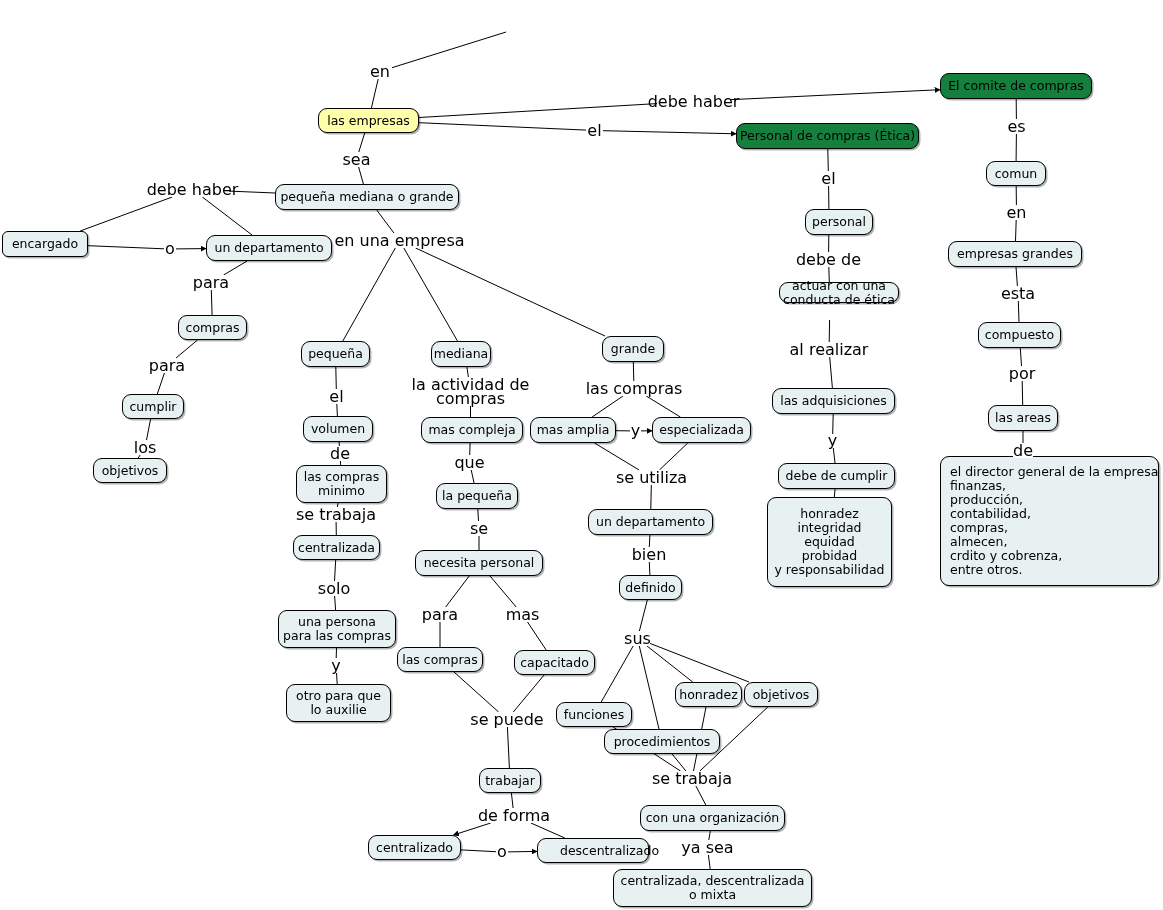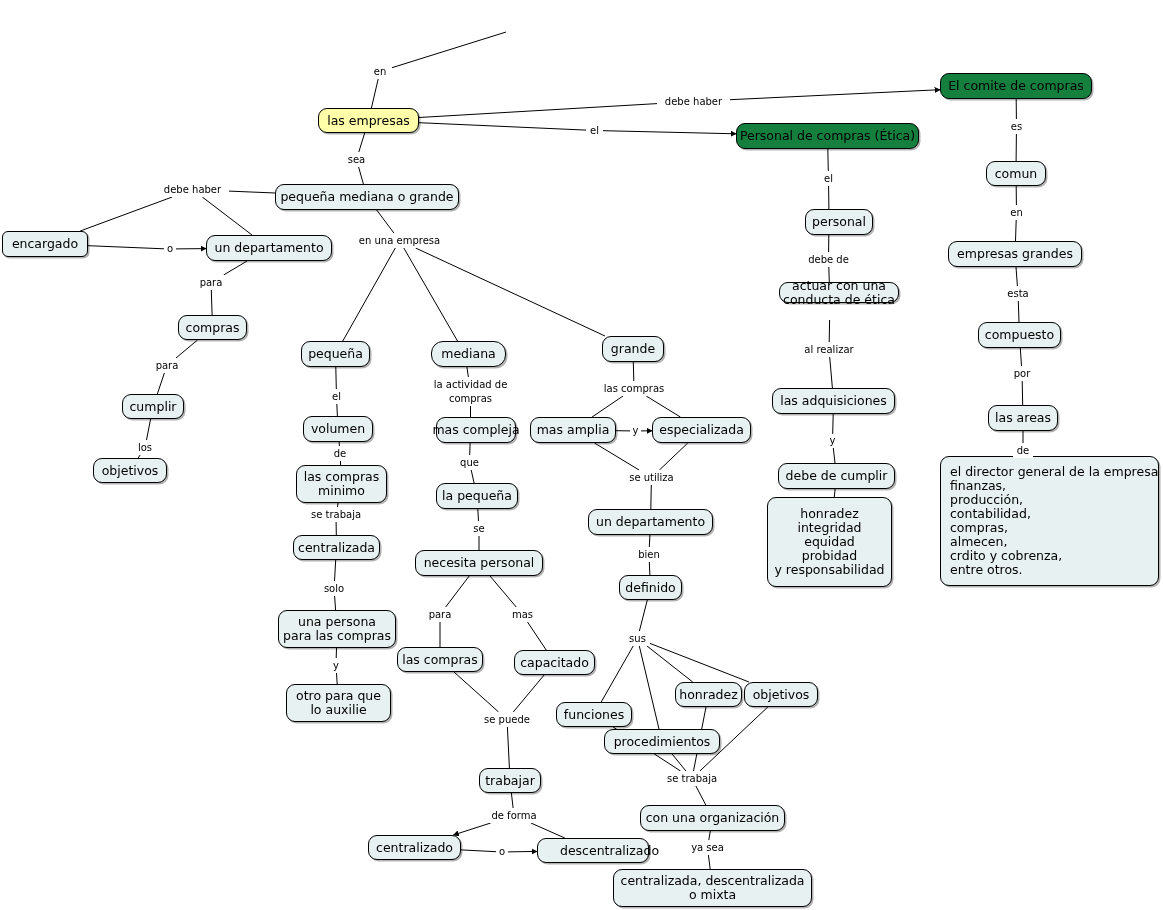--- a/index.html
+++ b/index.html
@@ -71,21 +71,21 @@
   }
   .link-label {
     position: absolute;
     box-sizing: border-box;
     display: flex;
     align-items: center;
     justify-content: center;
     text-align: center;
     background: #ffffff;
     color: #000000;
-    font-size: 10px;
+    font-size: 16px;
     line-height: 14px;
     white-space: pre;
     padding: 0 2px;
   }
 </style>
 </head>
 <body>
 
 <div id="canvas">
   <svg id="edges" viewBox="0 0 1163 910" width="1163" height="910">
@@ -199,22 +199,22 @@
       <div class="node" style="left: 93px; top: 458px; width: 74px; height: 25px;">objetivos</div>
       <div class="node" style="left: 301px; top: 341px; width: 69px; height: 26px;">pequeña</div>
       <div class="node" style="left: 303px; top: 416px; width: 70px; height: 26px;">volumen</div>
       <div class="node" style="left: 296px; top: 465px; width: 91px; height: 38px;">las compras
 minimo</div>
       <div class="node" style="left: 293px; top: 535px; width: 87px; height: 25px;">centralizada</div>
       <div class="node" style="left: 278px; top: 610px; width: 118px; height: 38px;">una persona
 para las compras</div>
       <div class="node" style="left: 286px; top: 684px; width: 105px; height: 38px;">otro para que
 lo auxilie</div>
-      <div class="node" style="left: 431px; top: 341px; width: 75px; height: 26px; border-radius: 12px;">mediana</div>
-      <div class="node" style="left: 436px; top: 417px; width: 80px; height: 26px;">mas compleja</div>
+      <div class="node" style="left: 431px; top: 341px; width: 60px; height: 26px;">mediana</div>
+      <div class="node" style="left: 421px; top: 417px; width: 102px; height: 26px;">mas compleja</div>
       <div class="node" style="left: 436px; top: 483px; width: 82px; height: 26px;">la pequeña</div>
       <div class="node" style="left: 415px; top: 550px; width: 128px; height: 26px;">necesita personal</div>
       <div class="node" style="left: 397px; top: 647px; width: 86px; height: 25px;">las compras</div>
       <div class="node" style="left: 514px; top: 650px; width: 81px; height: 25px;">capacitado</div>
       <div class="node" style="left: 479px; top: 768px; width: 62px; height: 25px;">trabajar</div>
       <div class="node" style="left: 368px; top: 835px; width: 93px; height: 25px;">centralizado</div>
       <div class="node" style="left: 537px; top: 838px; width: 112px; height: 25px; padding-left: 40px;">descentralizado</div>
       <div class="node" style="left: 602px; top: 336px; width: 62px; height: 26px;">grande</div>
       <div class="node" style="left: 530px; top: 417px; width: 86px; height: 26px;">mas amplia</div>
       <div class="node" style="left: 652px; top: 417px; width: 99px; height: 26px;">especializada</div>

